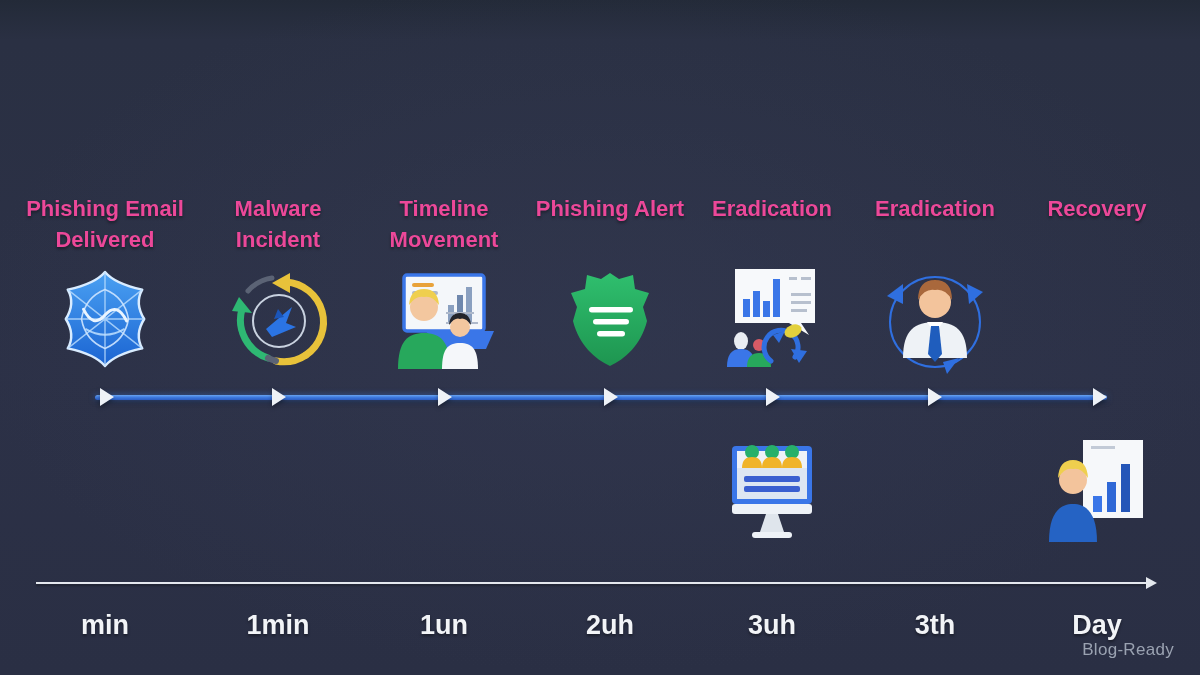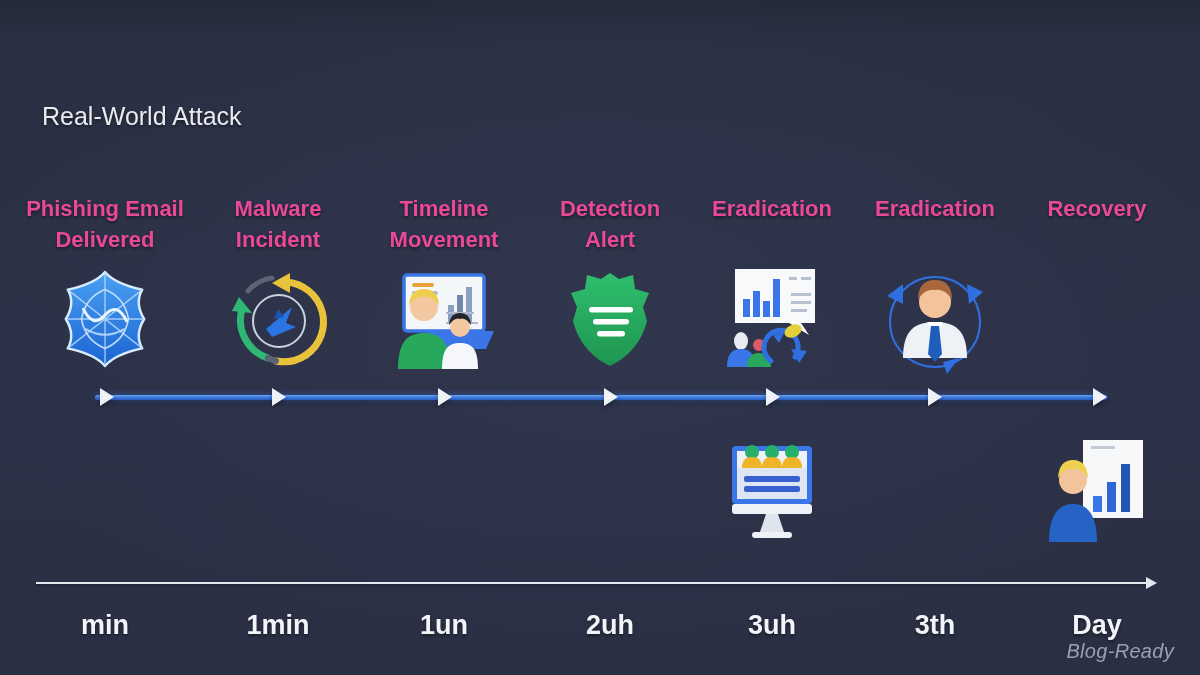--- a/index.html
+++ b/index.html
@@ -68,30 +68,29 @@
     background:#e4e8ee; box-shadow:0 2px 2px rgba(0,0,0,.3);
   }
   .axis-arrow {
     position:absolute; left:1146px; top:577px; width:0; height:0;
     border-top:6px solid transparent; border-bottom:6px solid transparent;
     border-left:11px solid #e4e8ee;
   }
 
   .watermark {
     position:absolute; right:26px; top:640px;
-    font-size:20px; color:#9aa2b1; letter-spacing:.3px;font-style:italic;
+    font-size:17px; color:#9aa2b1; letter-spacing:.3px;
   }
   svg { display:block; }
 </style>
 </head>
 <body>
 
 <div class="stage-canvas">
 
-  <div class="subtitle">Real-World Attack</div>
 
   <div class="col c0" style="left:9px;">
     <div class="stage-label">Phishing Email Delivered</div>
     <div class="stage-icon">
       <svg width="98" height="104" viewBox="0 0 100 104">
         <defs>
           <linearGradient id="pg" x1="0" y1="0" x2="0" y2="1">
             <stop offset="0" stop-color="#4aa0f2"></stop>
               <stop offset="1" stop-color="#1b64d2"></stop>
           </linearGradient>
@@ -142,21 +141,21 @@
         <path d="M8 100 C8 72 18 64 34 64 C50 64 60 72 60 100 Z" fill="#27a85c"></path>
         <circle cx="70" cy="58" r="10" fill="#f3c79f"></circle>
         <path d="M59 56 Q60 44 70 44 Q80 44 81 56 Q75 48 70 50 Q65 48 59 56 Z" fill="#22242b"></path>
         <path d="M52 100 C52 80 58 74 70 74 C82 74 88 80 88 100 Z" fill="#f5f7fa"></path>
       </svg>
     </div>
     <div class="time-label">1un</div>
   </div>
 
   <div class="col" style="left:535px;">
-    <div class="stage-label">Detection Alert</div>
+    <div class="stage-label">Phishing Alert</div>
     <div class="stage-icon">
       <svg width="94" height="100" viewBox="0 0 94 100">
         <defs>
           <linearGradient id="sg" x1="0" y1="0" x2="0" y2="1">
             <stop offset="0" stop-color="#2fbf6e"></stop>
               <stop offset="1" stop-color="#1e9550"></stop>
           </linearGradient>
         </defs>
         <path d="M47 4 L56 10 L70 6 L72 20 L86 24 L80 38 L84 52 C78 76 62 90 47 97 C32 90 16 76 10 52 L14 38 L8 24 L22 20 L24 6 L38 10 Z" fill="url(#sg)"></path>
         <rect x="26" y="38" width="44" height="5.5" rx="2.75" fill="#ffffff"></rect>

